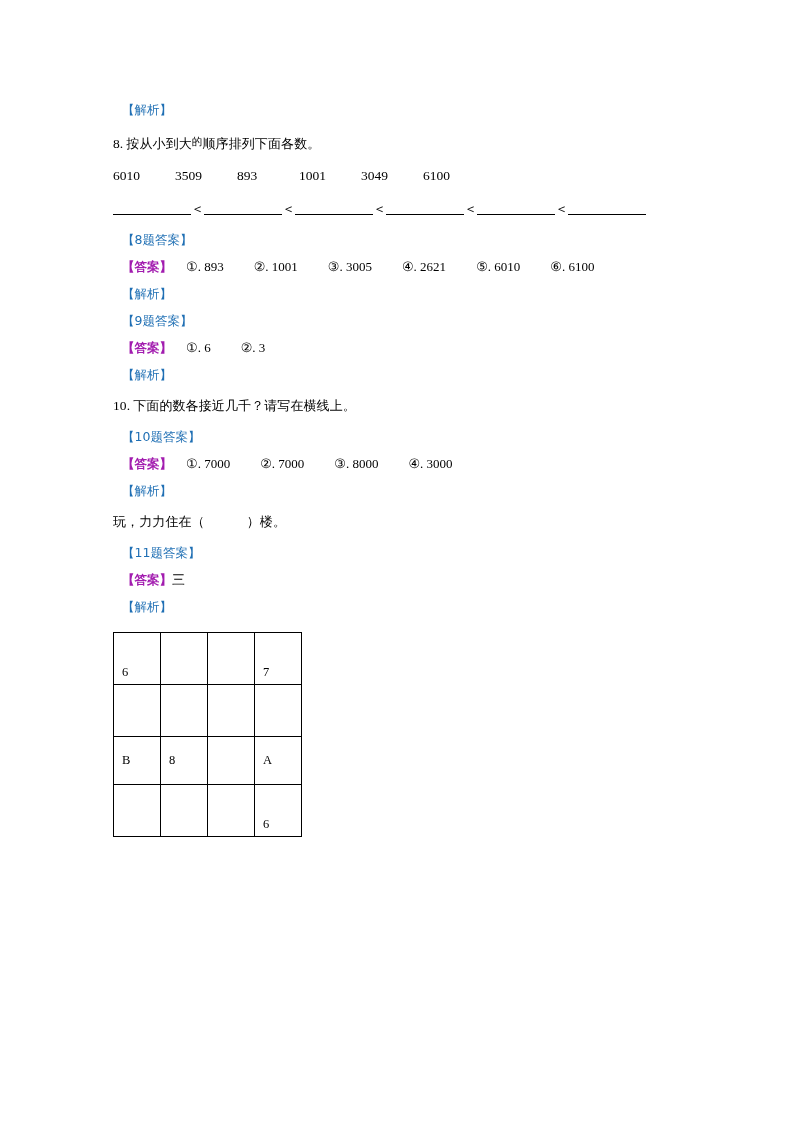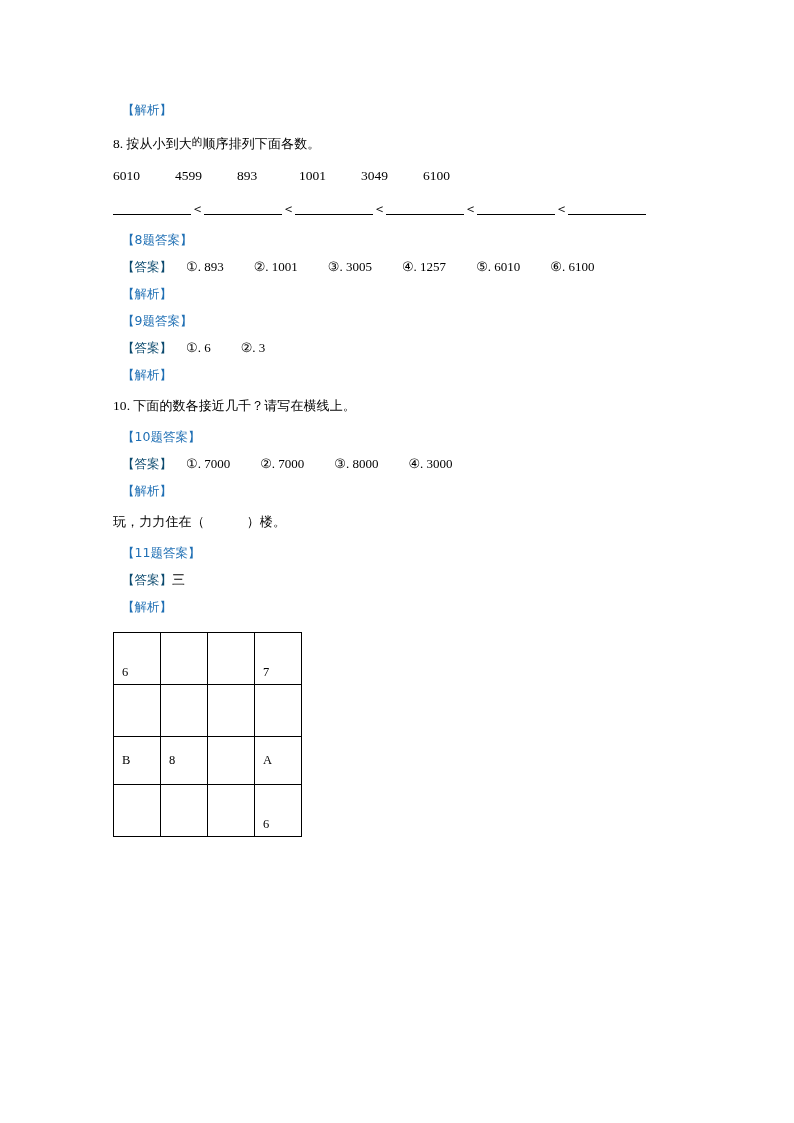--- a/index.html
+++ b/index.html
@@ -43,21 +43,22 @@
   .answer-line {
     font-family: "DejaVu Sans", sans-serif;
     font-size: 12.5px;
     line-height: 17px;
     margin: 0 0 0 9px;
     padding: 5px 0 5px 0;
     white-space: nowrap;
     color: #000;
   }
   .answer-line .tag {
-    color: #0c4a6e;
+    color: #a21caf;
+    font-weight: bold;
   }
   .answer-line .items {
     display: inline-block;
     margin-left: 14px;
   }
   .answer-line .item {
     display: inline-block;
     margin-right: 30px;
     font-family: "Liberation Serif", serif;
     font-size: 13px;
@@ -179,31 +180,31 @@
 <div class="page">
   <div class="content">
 
     <div class="blue-label">【解析】</div>
 
     <div class="question">
       <span class="qnum">8.</span><span>按从小到大</span><span class="sup-char">的</span><span>顺序排列下面各数。</span>
     </div>
 
     <div class="numrow">
-      <span class="n">6010</span><span class="n">4599</span><span class="n">893</span><span class="n">1001</span><span class="n">3049</span><span class="n">6100</span>
+      <span class="n">6010</span><span class="n">3509</span><span class="n">893</span><span class="n">1001</span><span class="n">3049</span><span class="n">6100</span>
     </div>
 
     <div class="cmprow">
       <span class="bl"></span><span class="lt">＜</span><span class="bl"></span><span class="lt">＜</span><span class="bl"></span><span class="lt">＜</span><span class="bl"></span><span class="lt">＜</span><span class="bl"></span><span class="lt">＜</span><span class="bl"></span>
     </div>
 
     <div class="blue-label">【8题答案】</div>
 
     <div class="answer-line">
-      <span class="tag">【答案】</span><span class="items"><span class="item">①. 893</span><span class="item">②. 1001</span><span class="item">③. 3005</span><span class="item">④. 1257</span><span class="item">⑤. 6010</span><span class="item">⑥. 6100</span></span>
+      <span class="tag">【答案】</span><span class="items"><span class="item">①. 893</span><span class="item">②. 1001</span><span class="item">③. 3005</span><span class="item">④. 2621</span><span class="item">⑤. 6010</span><span class="item">⑥. 6100</span></span>
     </div>
 
     <div class="blue-label">【解析】</div>
 
 
     <div class="blue-label">【9题答案】</div>
 
     <div class="answer-line">
       <span class="tag">【答案】</span><span class="items"><span class="item">①. 6</span><span class="item">②. 3</span></span>
     </div>

